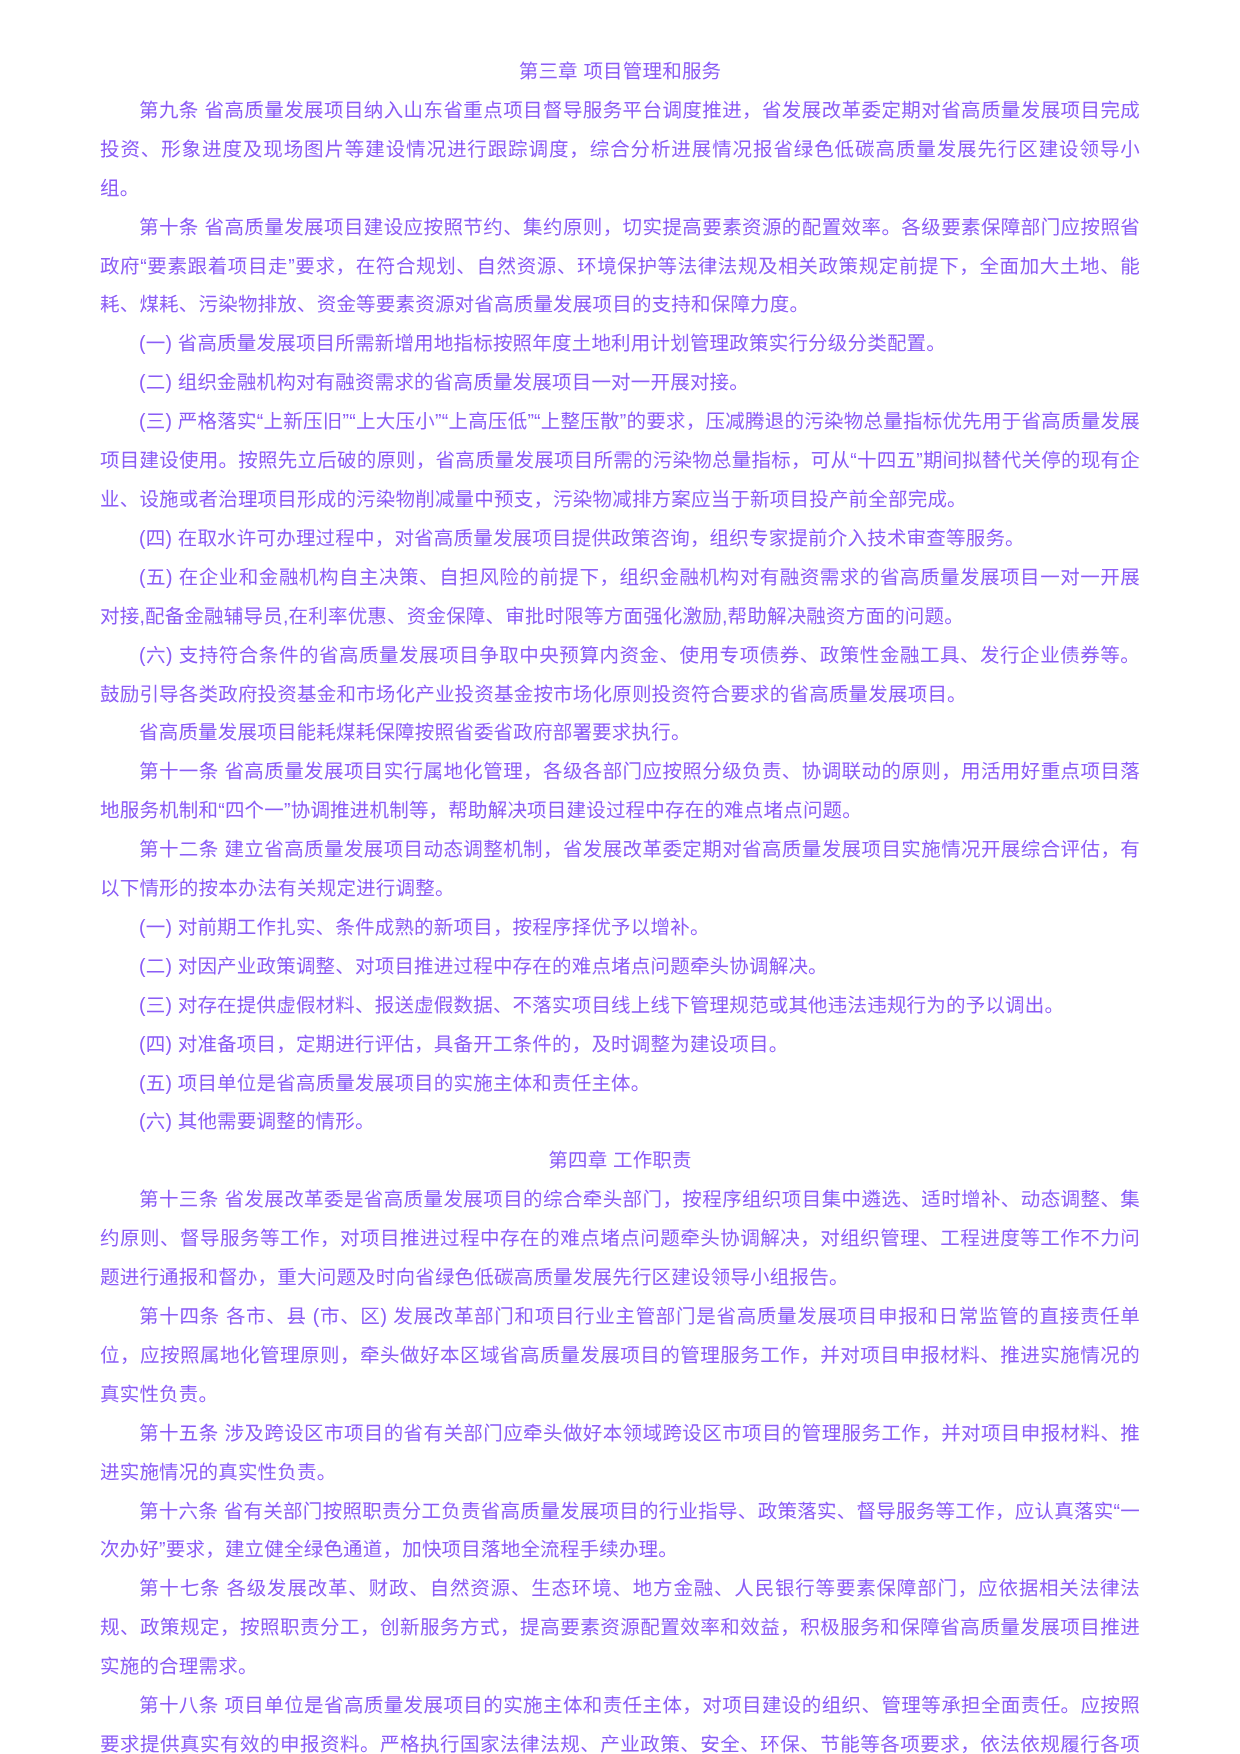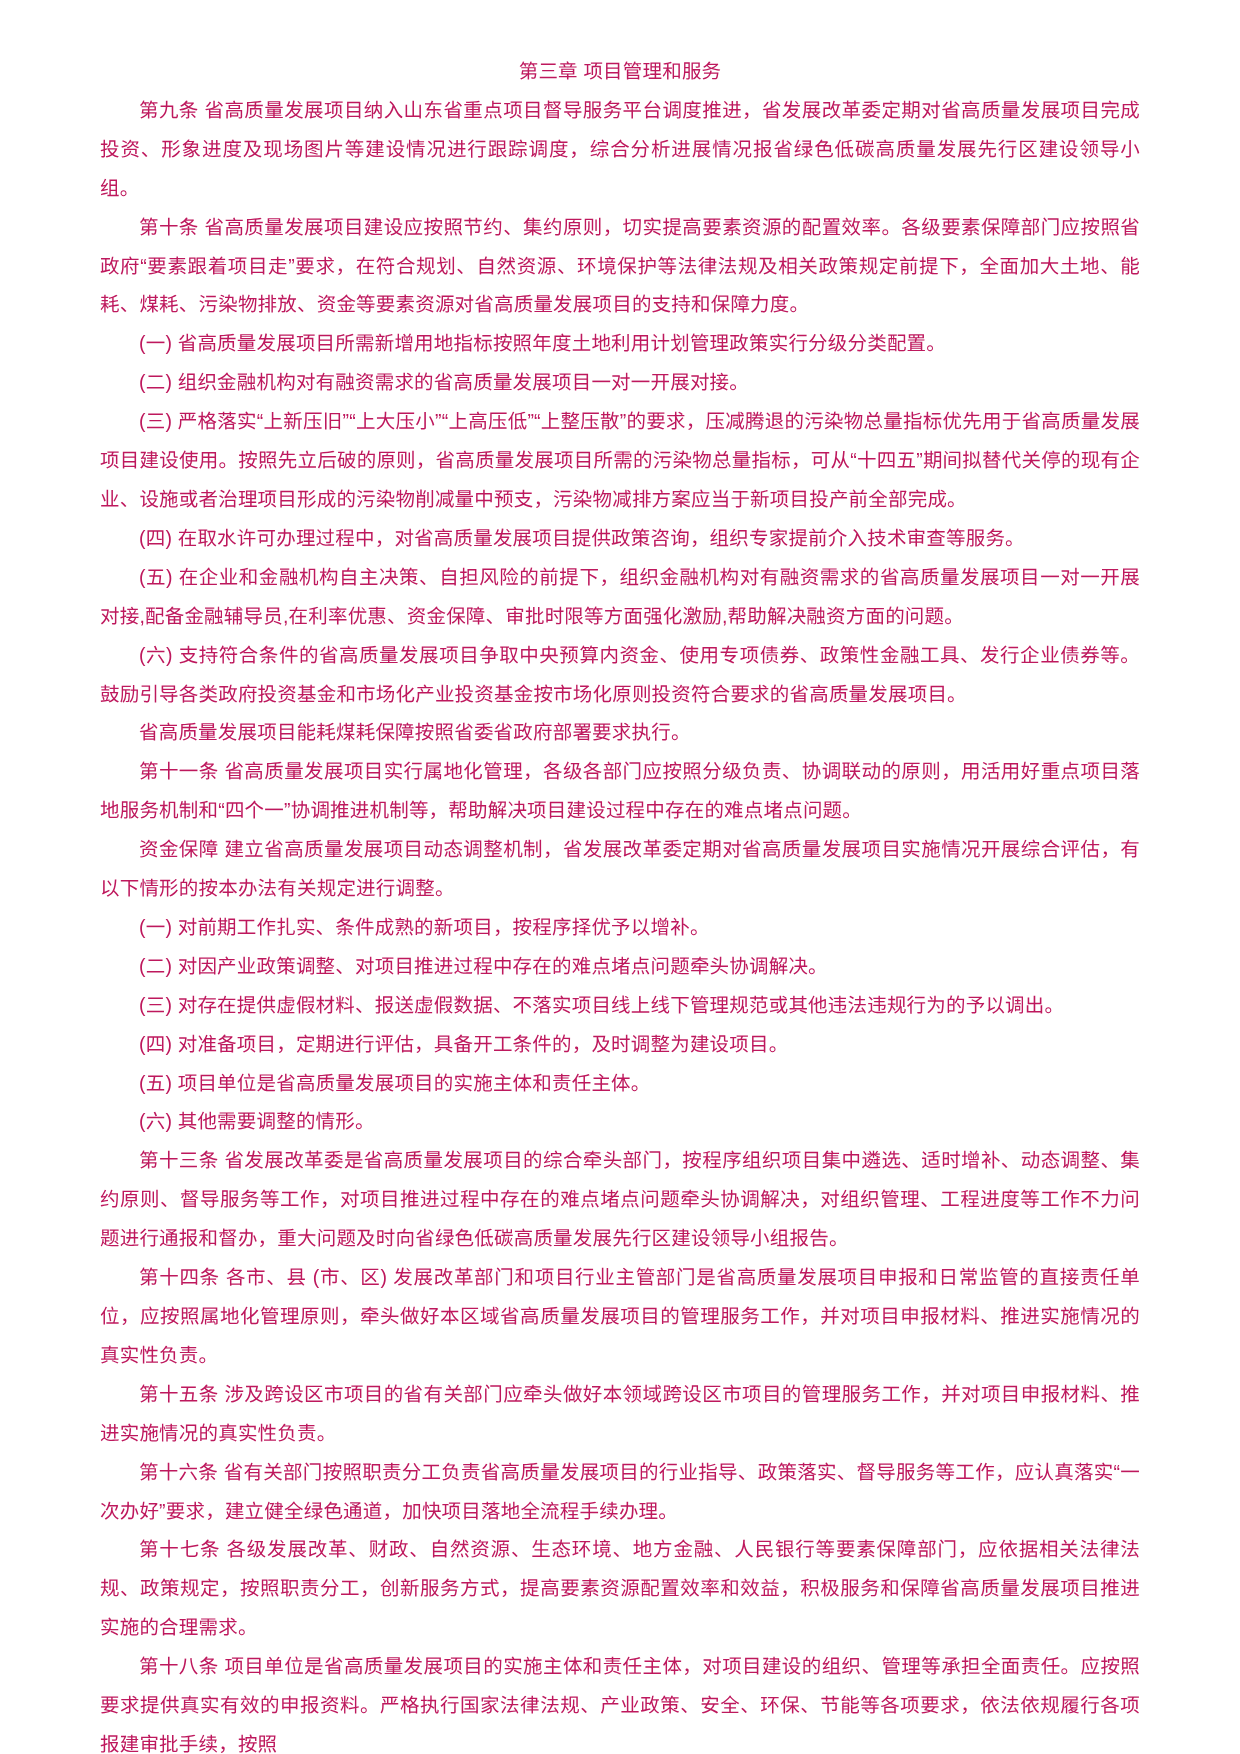--- a/index.html
+++ b/index.html
@@ -14,21 +14,21 @@
   }
   .doc-page {
     box-sizing: border-box;
     width: 1240px;
     height: 1754px;
     padding: 52px 100px 0 100px;
     background: #ffffff;
     font-family: "Liberation Sans", sans-serif;
     font-size: 19.5px;
     line-height: 38.9px;
-    color: #be185d;
+    color: #8b5cf6;
     text-align: justify;
     letter-spacing: 0.2px;
   }
   .doc-page p {
     margin: 0;
     padding: 0;
     text-indent: 2em;
     word-break: break-all;
   }
   .doc-page p.chapter-heading {
@@ -44,26 +44,27 @@
   <p class="body-paragraph">第九条 省高质量发展项目纳入山东省重点项目督导服务平台调度推进，省发展改革委定期对省高质量发展项目完成投资、形象进度及现场图片等建设情况进行跟踪调度，综合分析进展情况报省绿色低碳高质量发展先行区建设领导小组。</p>
   <p class="body-paragraph">第十条 省高质量发展项目建设应按照节约、集约原则，切实提高要素资源的配置效率。各级要素保障部门应按照省政府“要素跟着项目走”要求，在符合规划、自然资源、环境保护等法律法规及相关政策规定前提下，全面加大土地、能耗、煤耗、污染物排放、资金等要素资源对省高质量发展项目的支持和保障力度。</p>
   <p class="body-paragraph list-item">(一) 省高质量发展项目所需新增用地指标按照年度土地利用计划管理政策实行分级分类配置。</p>
   <p class="body-paragraph list-item">(二) 组织金融机构对有融资需求的省高质量发展项目一对一开展对接。</p>
   <p class="body-paragraph list-item">(三) 严格落实“上新压旧”“上大压小”“上高压低”“上整压散”的要求，压减腾退的污染物总量指标优先用于省高质量发展项目建设使用。按照先立后破的原则，省高质量发展项目所需的污染物总量指标，可从“十四五”期间拟替代关停的现有企业、设施或者治理项目形成的污染物削减量中预支，污染物减排方案应当于新项目投产前全部完成。</p>
   <p class="body-paragraph list-item">(四) 在取水许可办理过程中，对省高质量发展项目提供政策咨询，组织专家提前介入技术审查等服务。</p>
   <p class="body-paragraph list-item">(五) 在企业和金融机构自主决策、自担风险的前提下，组织金融机构对有融资需求的省高质量发展项目一对一开展对接,配备金融辅导员,在利率优惠、资金保障、审批时限等方面强化激励,帮助解决融资方面的问题。</p>
   <p class="body-paragraph list-item">(六) 支持符合条件的省高质量发展项目争取中央预算内资金、使用专项债券、政策性金融工具、发行企业债券等。鼓励引导各类政府投资基金和市场化产业投资基金按市场化原则投资符合要求的省高质量发展项目。</p>
   <p class="body-paragraph">省高质量发展项目能耗煤耗保障按照省委省政府部署要求执行。</p>
   <p class="body-paragraph">第十一条 省高质量发展项目实行属地化管理，各级各部门应按照分级负责、协调联动的原则，用活用好重点项目落地服务机制和“四个一”协调推进机制等，帮助解决项目建设过程中存在的难点堵点问题。</p>
-  <p class="body-paragraph">资金保障 建立省高质量发展项目动态调整机制，省发展改革委定期对省高质量发展项目实施情况开展综合评估，有以下情形的按本办法有关规定进行调整。</p>
+  <p class="body-paragraph">第十二条 建立省高质量发展项目动态调整机制，省发展改革委定期对省高质量发展项目实施情况开展综合评估，有以下情形的按本办法有关规定进行调整。</p>
   <p class="body-paragraph list-item">(一) 对前期工作扎实、条件成熟的新项目，按程序择优予以增补。</p>
   <p class="body-paragraph list-item">(二) 对因产业政策调整、对项目推进过程中存在的难点堵点问题牵头协调解决。</p>
   <p class="body-paragraph list-item">(三) 对存在提供虚假材料、报送虚假数据、不落实项目线上线下管理规范或其他违法违规行为的予以调出。</p>
   <p class="body-paragraph list-item">(四) 对准备项目，定期进行评估，具备开工条件的，及时调整为建设项目。</p>
   <p class="body-paragraph list-item">(五) 项目单位是省高质量发展项目的实施主体和责任主体。</p>
   <p class="body-paragraph list-item">(六) 其他需要调整的情形。</p>
+  <p class="chapter-heading">第四章 工作职责</p>
   <p class="body-paragraph">第十三条 省发展改革委是省高质量发展项目的综合牵头部门，按程序组织项目集中遴选、适时增补、动态调整、集约原则、督导服务等工作，对项目推进过程中存在的难点堵点问题牵头协调解决，对组织管理、工程进度等工作不力问题进行通报和督办，重大问题及时向省绿色低碳高质量发展先行区建设领导小组报告。</p>
   <p class="body-paragraph">第十四条 各市、县 (市、区) 发展改革部门和项目行业主管部门是省高质量发展项目申报和日常监管的直接责任单位，应按照属地化管理原则，牵头做好本区域省高质量发展项目的管理服务工作，并对项目申报材料、推进实施情况的真实性负责。</p>
   <p class="body-paragraph">第十五条 涉及跨设区市项目的省有关部门应牵头做好本领域跨设区市项目的管理服务工作，并对项目申报材料、推进实施情况的真实性负责。</p>
   <p class="body-paragraph">第十六条 省有关部门按照职责分工负责省高质量发展项目的行业指导、政策落实、督导服务等工作，应认真落实“一次办好”要求，建立健全绿色通道，加快项目落地全流程手续办理。</p>
   <p class="body-paragraph">第十七条 各级发展改革、财政、自然资源、生态环境、地方金融、人民银行等要素保障部门，应依据相关法律法规、政策规定，按照职责分工，创新服务方式，提高要素资源配置效率和效益，积极服务和保障省高质量发展项目推进实施的合理需求。</p>
   <p class="body-paragraph">第十八条 项目单位是省高质量发展项目的实施主体和责任主体，对项目建设的组织、管理等承担全面责任。应按照要求提供真实有效的申报资料。严格执行国家法律法规、产业政策、安全、环保、节能等各项要求，依法依规履行各项报建审批手续，按照</p>
 </main>
 
 </body></html>

